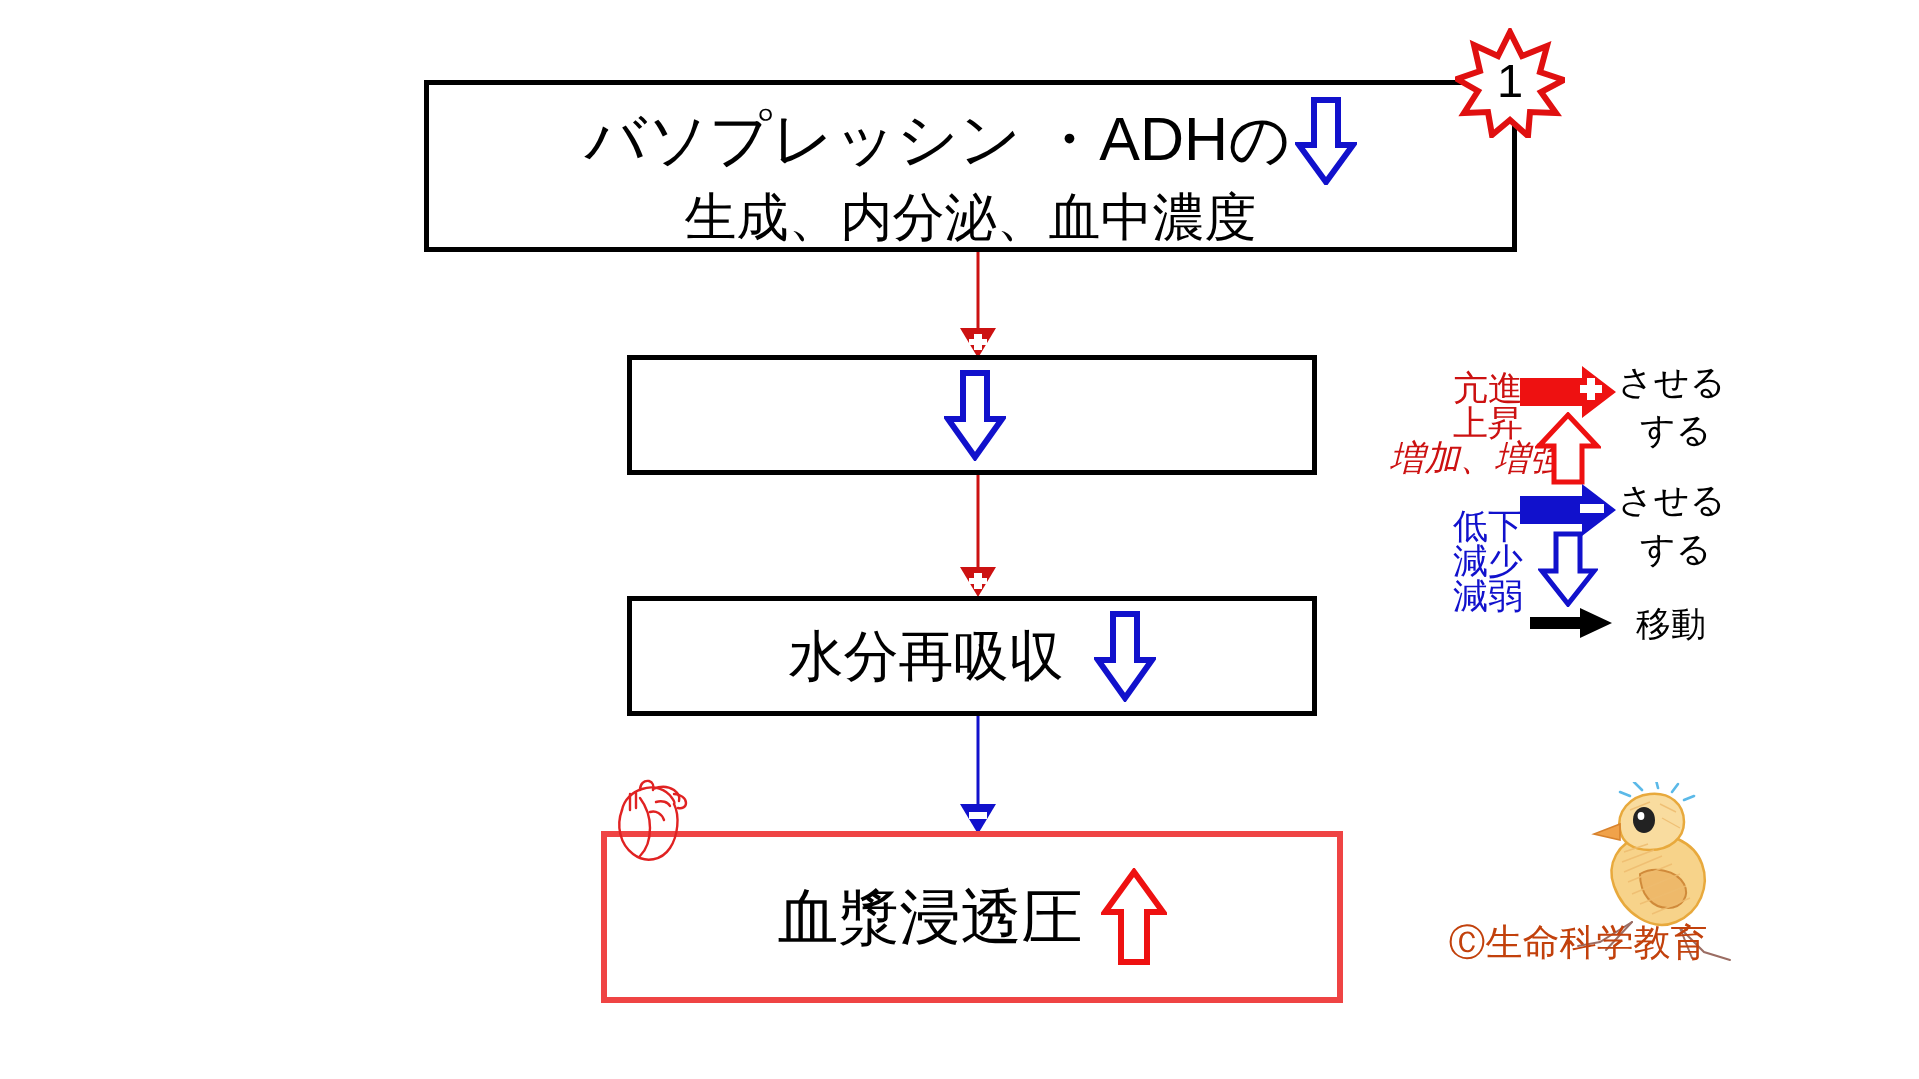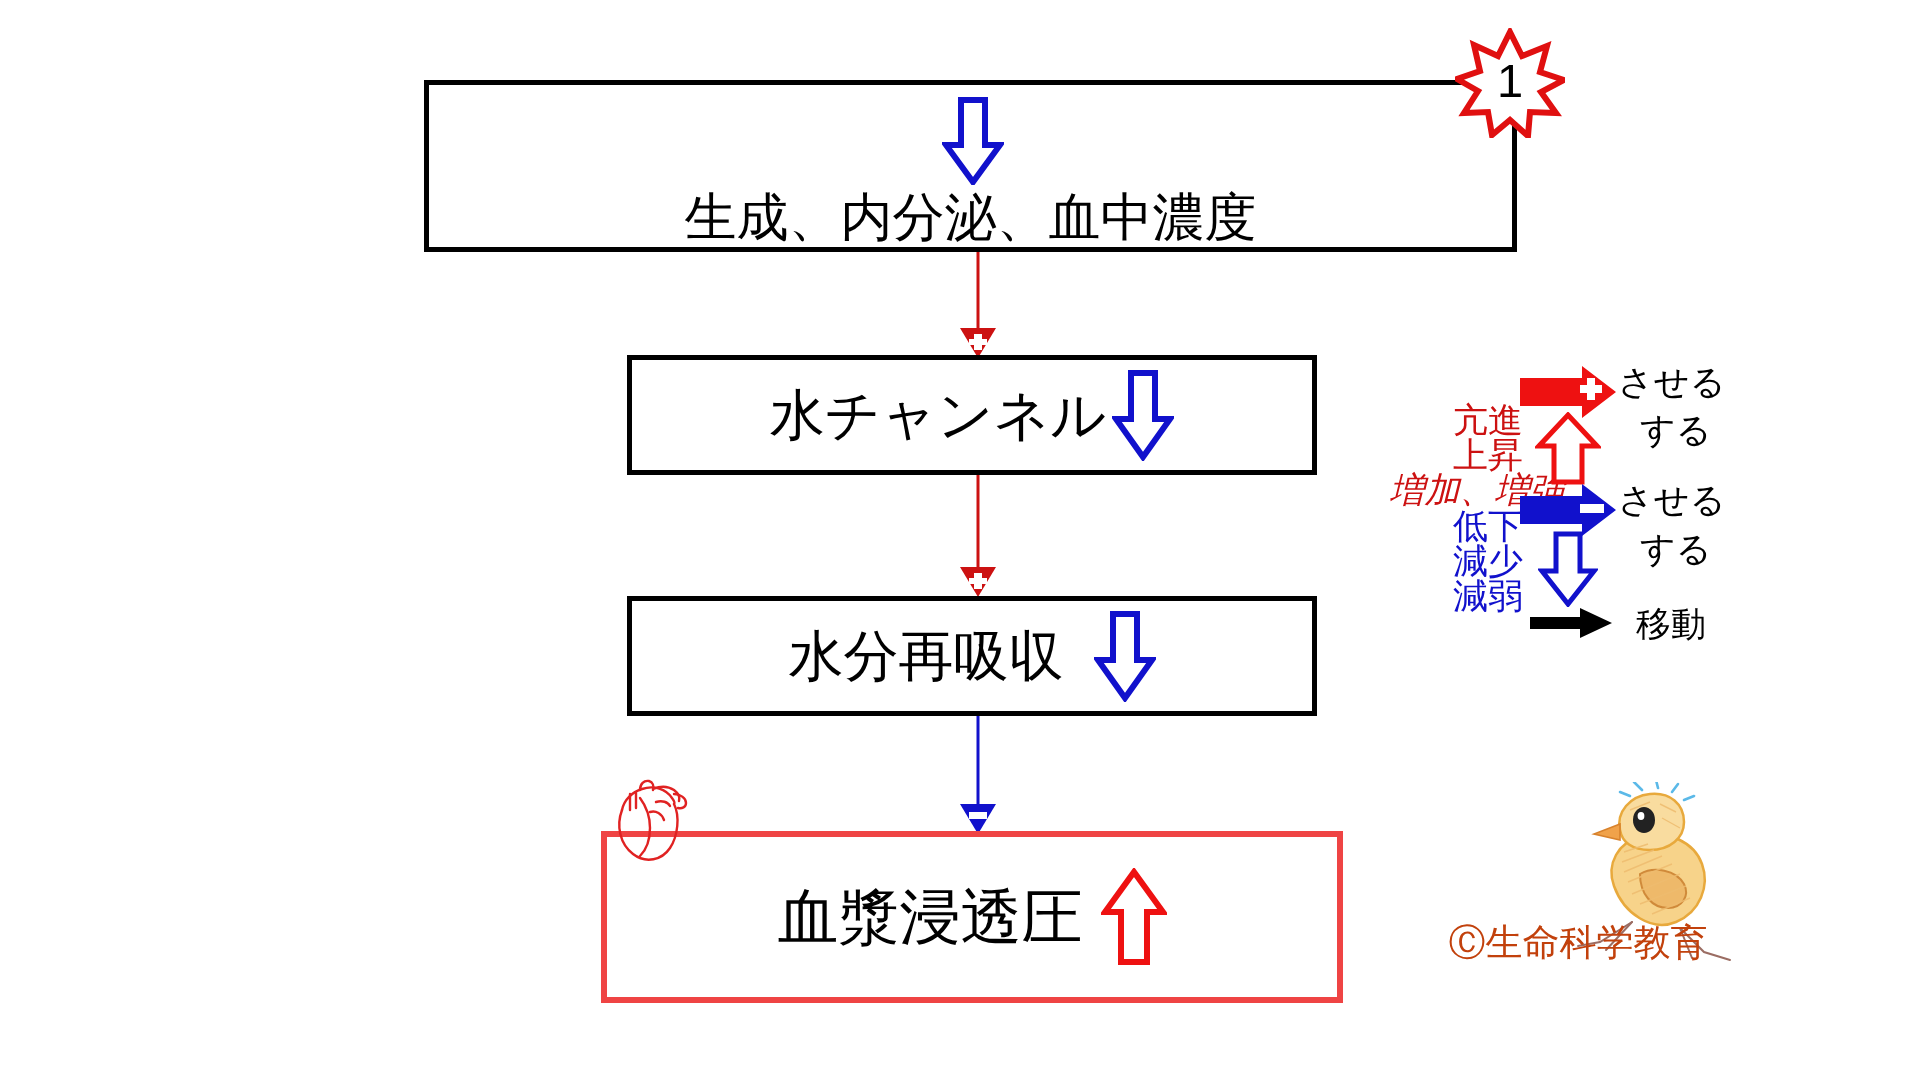--- a/index.html
+++ b/index.html
@@ -112,41 +112,41 @@
     <svg width="40" height="122" viewBox="0 0 40 122">
       <line x1="20" y1="0" x2="20" y2="92" stroke="#1111cc" stroke-width="3"></line>
       <polygon points="2,88 38,88 20,118" fill="#1111cc"></polygon>
       <rect x="11" y="96" width="18" height="7" fill="#ffffff"></rect>
     </svg>
   </div>
 
   <div class="node node-black" id="box-adh">
     <div class="inner">
       <div class="line1">
+        <span class="t-main">バソプレッシン ・ADHの</span>
         <span class="ar" style="margin-left:4px;margin-top:4px;">
           <svg width="62" height="88" viewBox="0 0 62 88">
             <polygon points="19,3 43,3 43,48 58,48 31,85 4,48 19,48" fill="#ffffff" stroke="#1111cc" stroke-width="6" stroke-linejoin="miter"></polygon>
           </svg>
         </span>
       </div>
       <div class="t-sub">生成、内分泌、血中濃度</div>
     </div>
   </div>
 
   <div id="star">
     <svg width="110" height="110" viewBox="0 0 110 110">
       <polygon points="55,4 67,28 92,18 85,44 109,52 86,64 101,85 75,84 73,108 55,92 37,107 33,84 9,85 23,63 2,51 25,43 19,17 43,28" fill="#ffffff" stroke="#e01010" stroke-width="6" stroke-linejoin="miter"></polygon>
     </svg>
     <div class="num">1</div>
   </div>
 
   <div class="node node-black" id="box-channel">
     <div class="inner">
       <div class="line1">
-        <span class="t-mid">水チャンネル</span>
         <span class="ar" style="margin-left:6px;">
           <svg width="62" height="92" viewBox="0 0 62 92">
             <polygon points="19,4 43,4 43,50 58,50 31,88 4,50 19,50" fill="#ffffff" stroke="#1111cc" stroke-width="6" stroke-linejoin="miter"></polygon>
           </svg>
         </span>
       </div>
     </div>
   </div>
 
   <div class="node node-black" id="box-reabs">
@@ -187,21 +187,21 @@
           <svg width="66" height="98" viewBox="0 0 66 98">
             <polygon points="33,4 62,44 46,44 46,94 20,94 20,44 4,44" fill="#ffffff" stroke="#ee1111" stroke-width="6" stroke-linejoin="miter"></polygon>
           </svg>
         </span>
       </div>
     </div>
   </div>
 
   <div id="legend">
 
-    <div class="lg-words" style="left:-12px;top:2px;width:210px;margin-top:32px;">
+    <div class="lg-words" style="left:-12px;top:2px;width:210px;">
       <div class="lg-txt lg-red">亢進</div>
       <div class="lg-txt lg-red">上昇</div>
       <div class="lg-txt lg-red" style="margin-left:-22px;font-style:italic;">増加、増強</div>
     </div>
 
     <div class="lg-words" style="left:-12px;top:140px;width:210px;">
       <div class="lg-txt lg-blue">低下</div>
       <div class="lg-txt lg-blue">減少</div>
       <div class="lg-txt lg-blue">減弱</div>
     </div>

